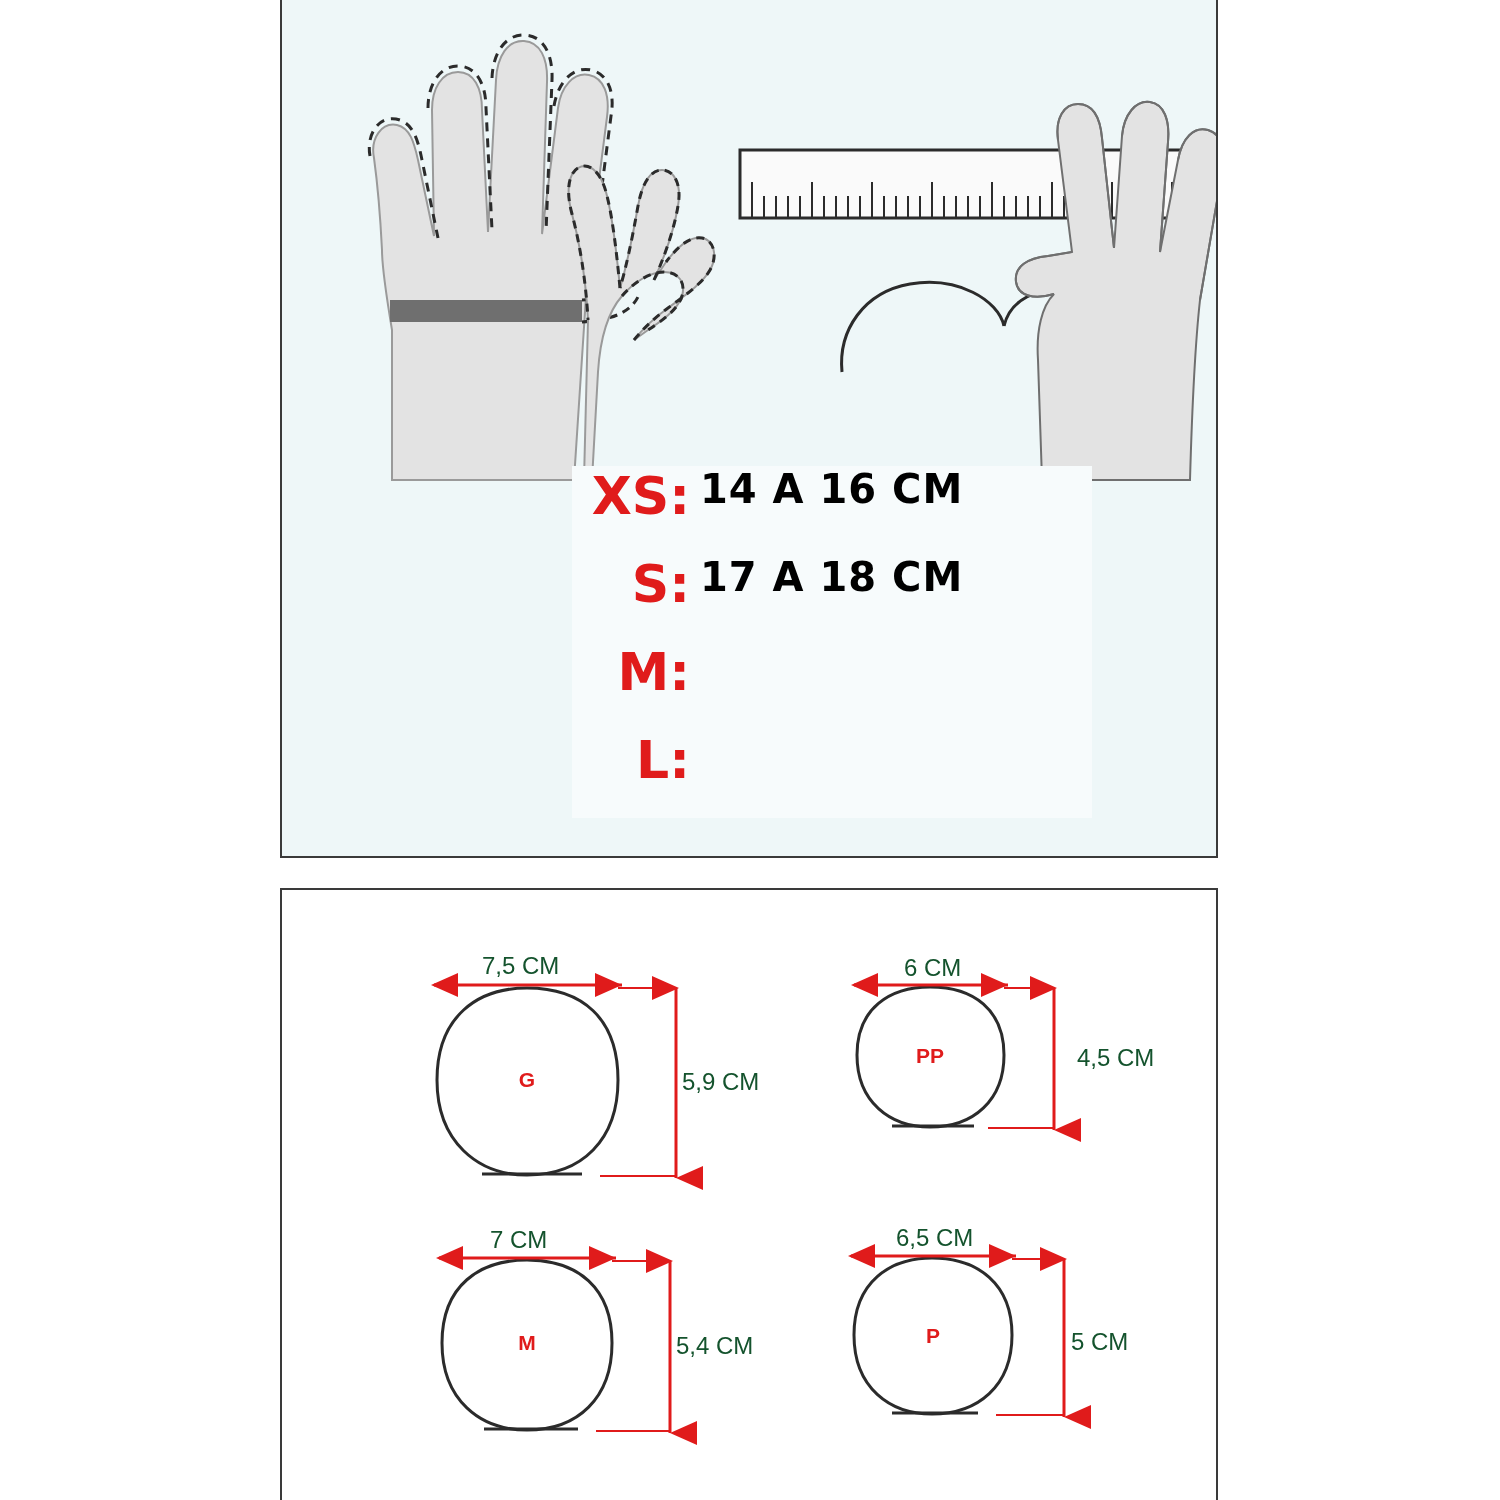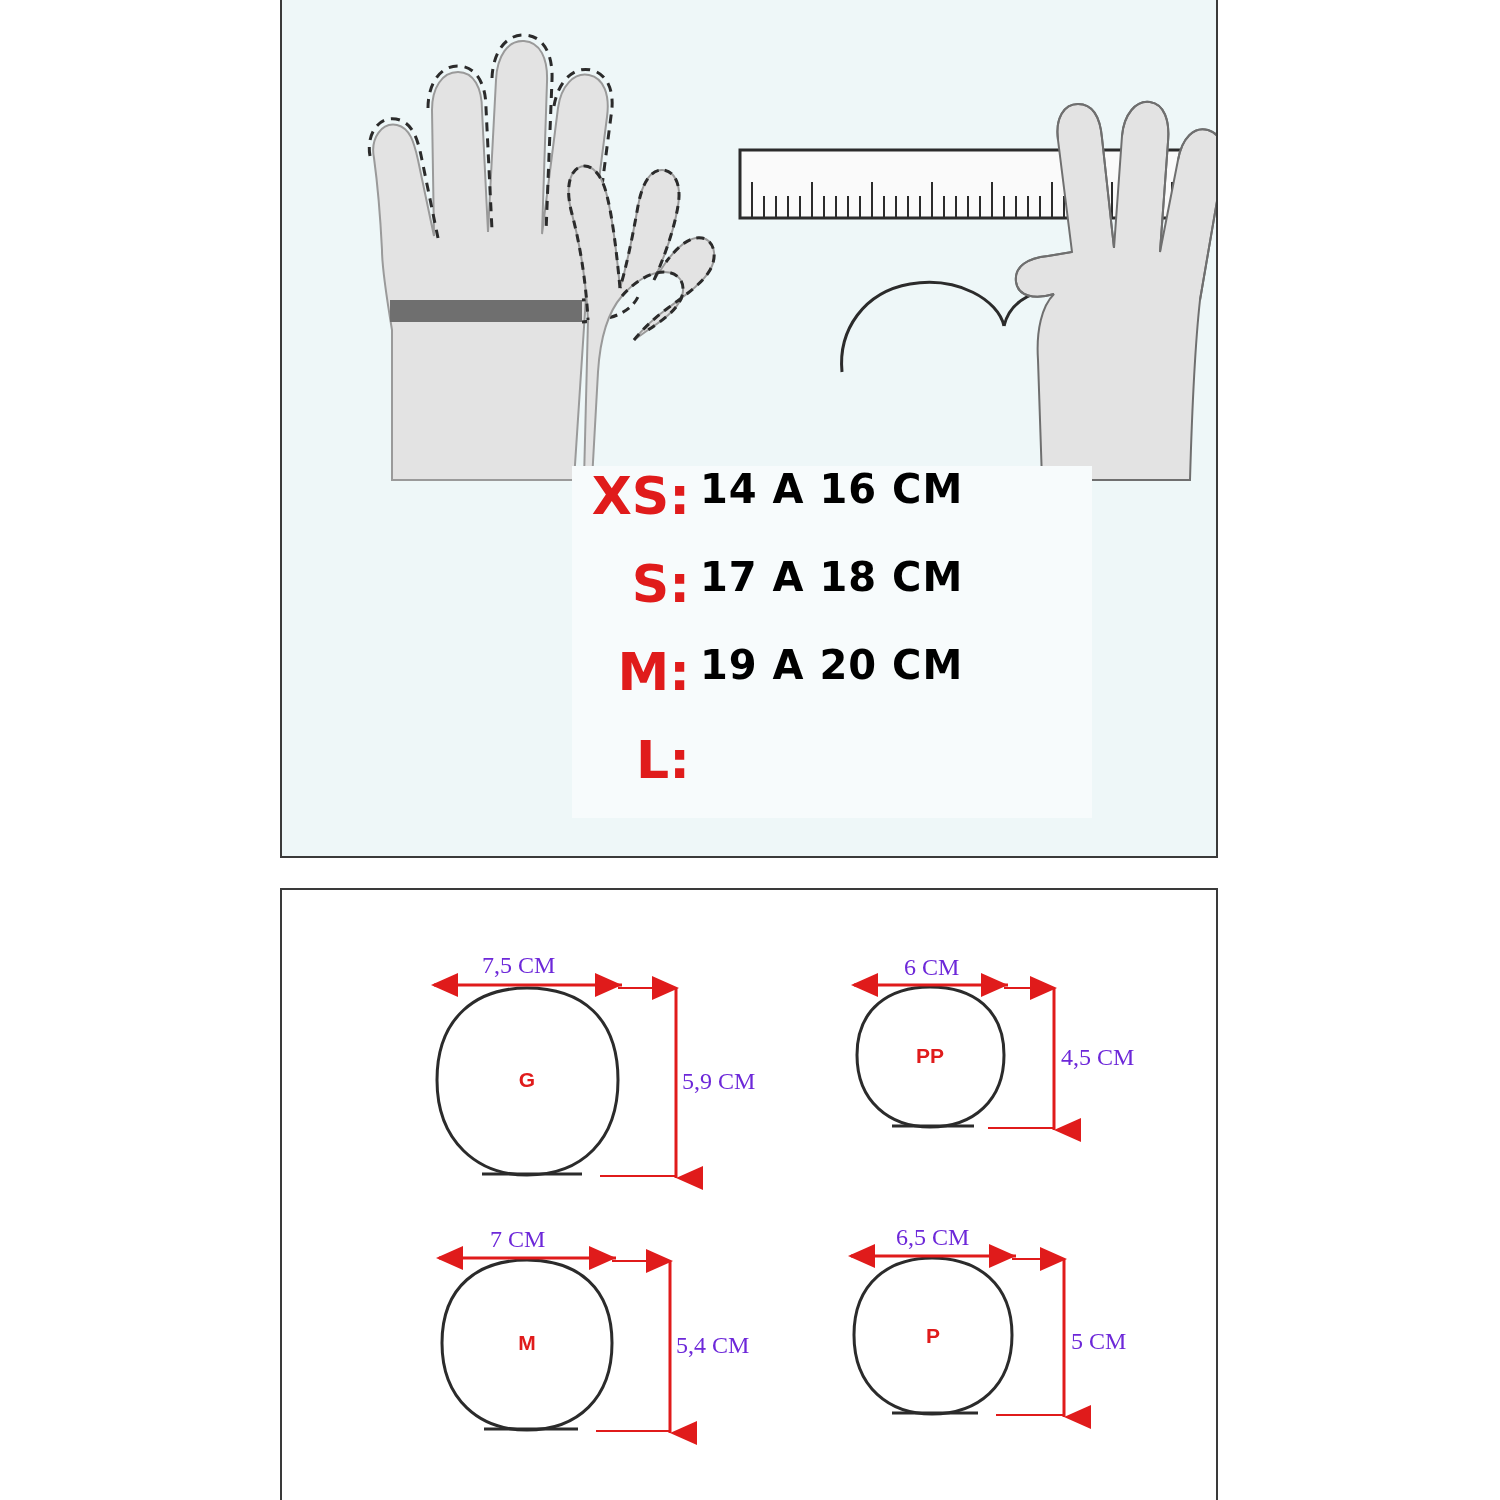--- a/index.html
+++ b/index.html
@@ -89,23 +89,23 @@
   .shape-label {
     position: absolute;
     color: #e01b1b;
     font-weight: bold;
     font-size: 21px;
     font-family: "Liberation Sans", sans-serif;
     transform: translate(-50%, -50%);
   }
   .dim-text {
     position: absolute;
-    color: #6d28d9;
+    color: #14532d;
     font-size: 24px;
-    font-family: Liberation Serif, serif;
+    font-family: Liberation Sans, sans-serif;
     white-space: nowrap;
   }
   .dim-text.vert {
     font-size: 24px;
   }
 
   svg { display: block; }
 </style>
 </head>
 <body>
@@ -258,21 +258,20 @@
         <div class="size-value">14 A 16 CM</div>
       </div>
 
       <div class="size-row">
         <div class="size-label">S:</div>
         <div class="size-value">17 A 18 CM</div>
       </div>
 
       <div class="size-row">
         <div class="size-label">M:</div>
-        <div class="size-value">19 A 20 CM</div>
       </div>
 
       <div class="size-row">
         <div class="size-label">L:</div>
       </div>
 
     </div>
   </div>
 
   <div class="panel-bottom">
@@ -347,21 +346,21 @@
         <line x1="714" y1="525" x2="782" y2="525" stroke="#e01b1b" stroke-width="2"></line>
       </g>
     </svg>
 
     <div class="shape-label" style="left:245px; top:190px;">G</div>
     <div class="dim-text" style="left:200px; top:62px;">7,5 CM</div>
     <div class="dim-text vert" style="left:400px; top:178px;">5,9 CM</div>
 
     <div class="shape-label" style="left:648px; top:166px;">PP</div>
     <div class="dim-text" style="left:622px; top:64px;text-align:right;">6 CM</div>
-    <div class="dim-text vert" style="left:779px; top:154px;">4,5 CM</div>
+    <div class="dim-text vert" style="left:795px; top:154px;">4,5 CM</div>
 
     <div class="shape-label" style="left:245px; top:453px;">M</div>
     <div class="dim-text" style="left:208px; top:336px;">7 CM</div>
     <div class="dim-text vert" style="left:394px; top:442px;">5,4 CM</div>
 
     <div class="shape-label" style="left:651px; top:446px;">P</div>
     <div class="dim-text" style="left:614px; top:334px;">6,5 CM</div>
     <div class="dim-text vert" style="left:789px; top:438px;">5 CM</div>
   </div>
 

